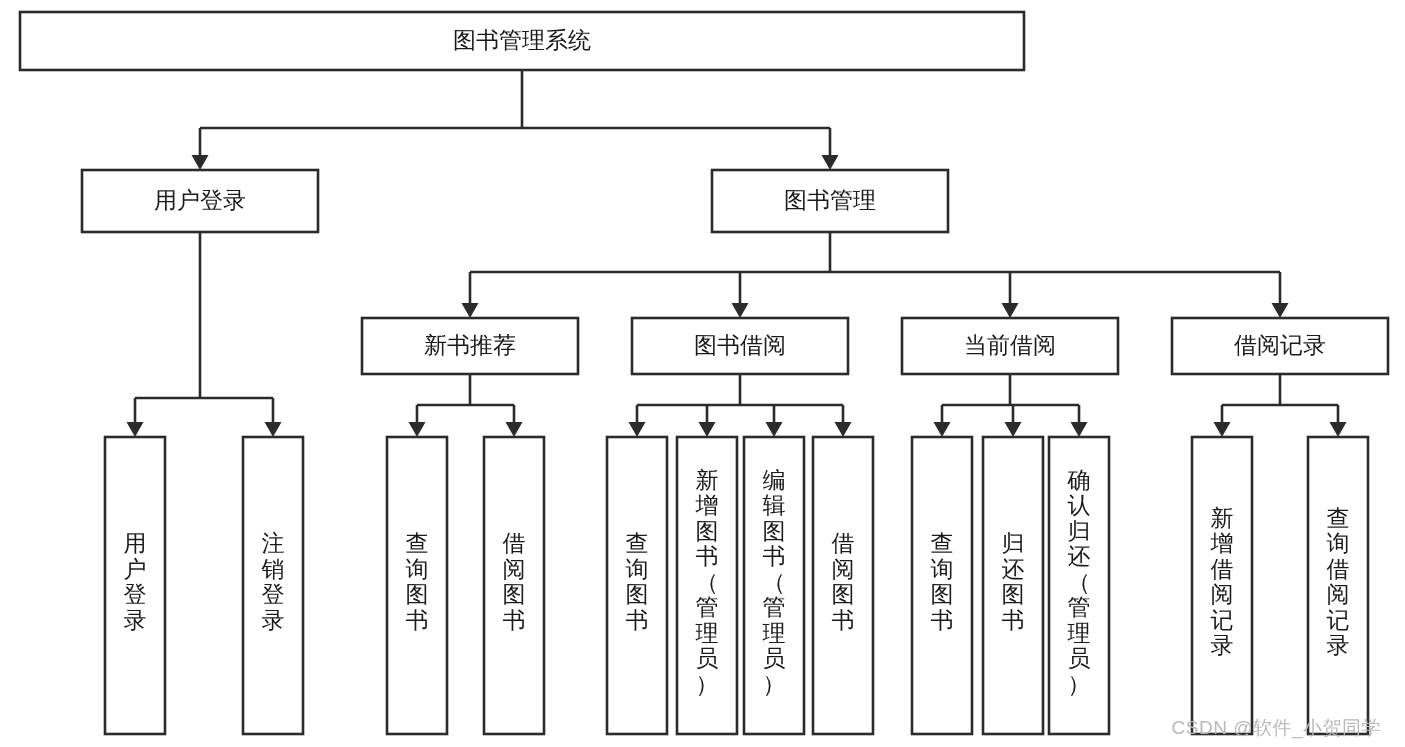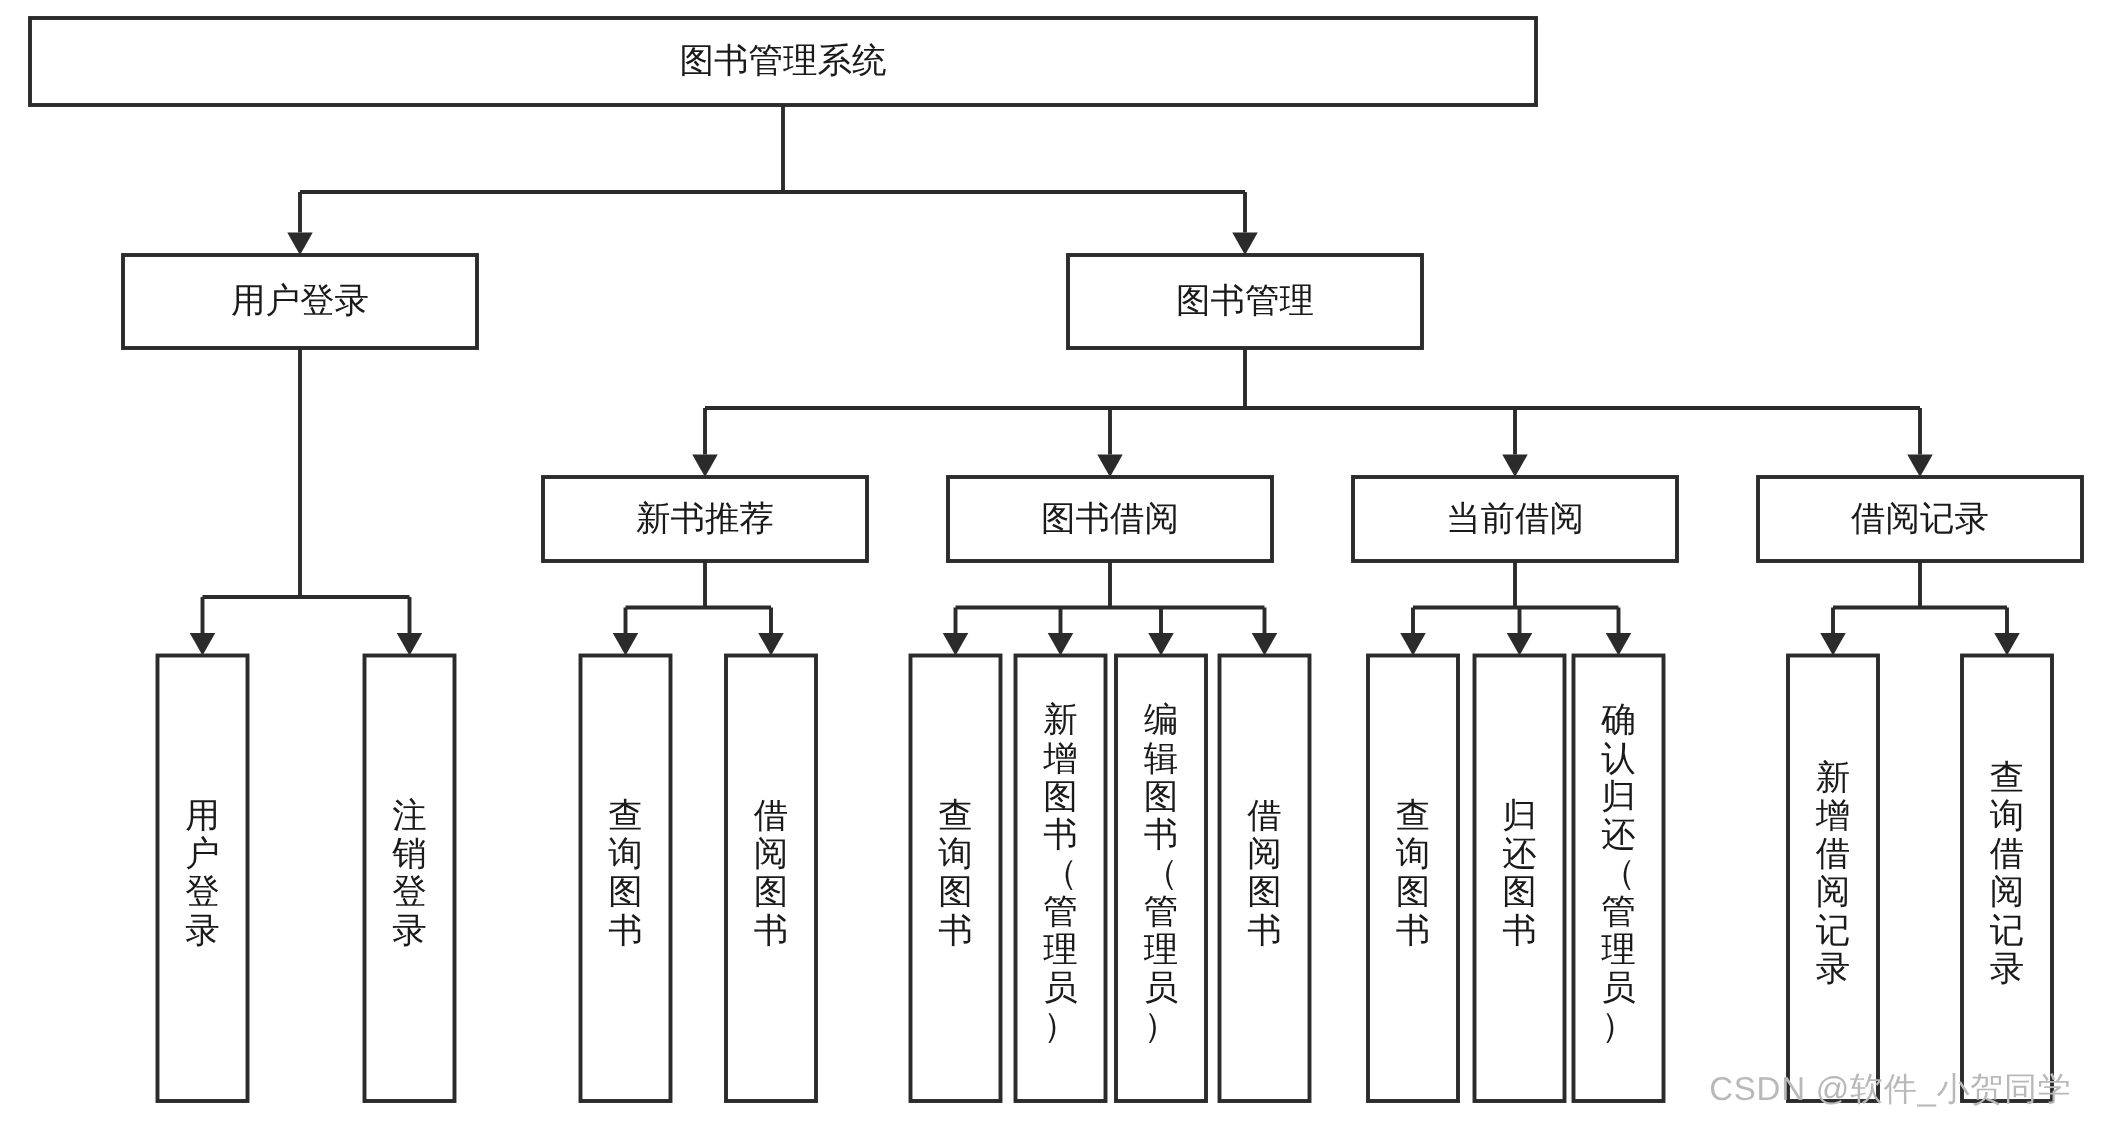--- a/index.html
+++ b/index.html
@@ -54,21 +54,21 @@
   }
   .arrow-head {
     fill: #2b2b2b;
     stroke: none;
   }
   .watermark {
     position: absolute;
     right: 8px;
     bottom: 6px;
     font-family: "Liberation Sans", "DejaVu Sans", sans-serif;
-    font-size: 22px;
+    font-size: 19px;
     color: #b9b9b9;
     letter-spacing: 0.5px;
     white-space: nowrap;
     pointer-events: none;
   }
 </style>
 </head>
 <body>
 
 <div id="diagram-root">

